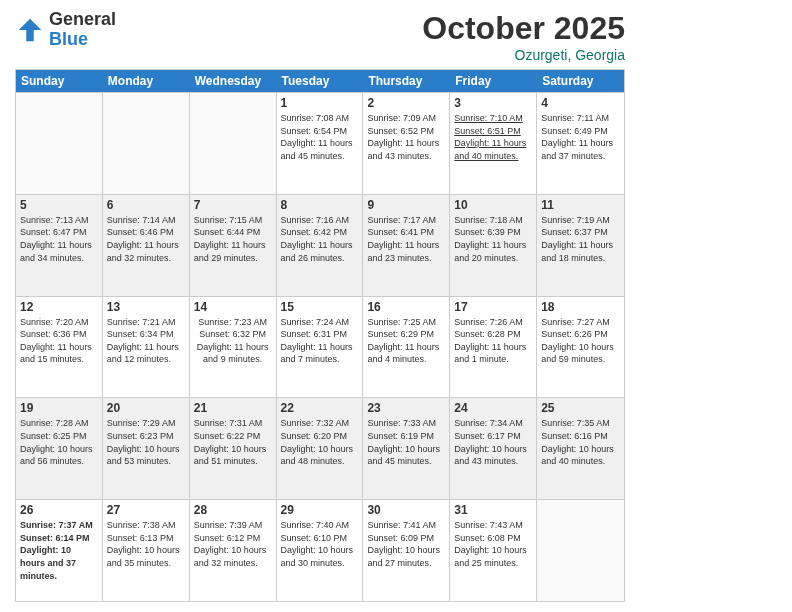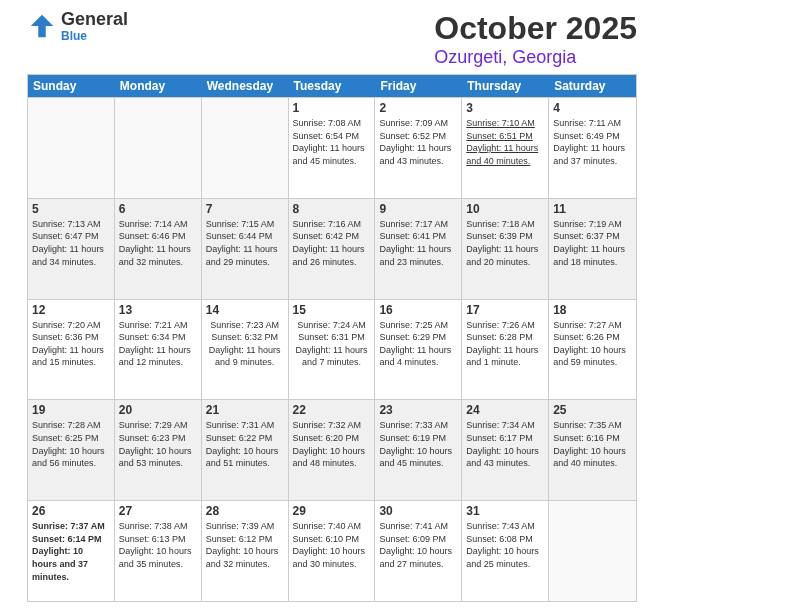--- a/index.html
+++ b/index.html
@@ -9,21 +9,20 @@
       width: 792px;
       height: 612px;
       overflow: hidden;
     }
     .page {
       width: 640px;
       height: 612px;
       padding: 10px 15px;
       display: flex;
       flex-direction: column;
-      margin-left: 12px;
     }
     .header {
       display: flex;
       justify-content: space-between;
       align-items: flex-start;
       margin-bottom: 6px;
     }
     .logo {
       display: flex;
       align-items: center;
@@ -33,38 +32,39 @@
       display: flex;
       flex-direction: column;
       line-height: 1.1;
     }
     .logo-general {
       font-size: 18px;
       font-weight: bold;
       color: #333;
     }
     .logo-blue {
-      font-size: 12px;
+      font-size: 18px;
       font-weight: bold;
       color: #2a7dc9;
     }
     .logo-icon {
       width: 30px;
       height: 30px;
     }
     .title-block {
+      text-align: right;
     }
     .month-title {
       font-size: 32px;
       font-weight: bold;
       color: #333;
     }
     .location {
-      font-size: 18px;
-      color: #6d28d9;
+      font-size: 14px;
+      color: #0f766e;
     }
     .calendar {
       flex: 1;
       display: flex;
       flex-direction: column;
       border: 1px solid #ccc;
     }
     .cal-header {
       display: grid;
       grid-template-columns: repeat(7, 1fr);
@@ -137,22 +137,22 @@
       <div class="location">Ozurgeti, Georgia</div>
     </div>
   </div>
 
   <div class="calendar">
     <div class="cal-header" id="cal-header">
         <div class="cal-header-cell">Sunday</div>
         <div class="cal-header-cell">Monday</div>
         <div class="cal-header-cell">Wednesday</div>
         <div class="cal-header-cell">Tuesday</div>
+        <div class="cal-header-cell">Thursday</div>
         <div class="cal-header-cell">Friday</div>
-        <div class="cal-header-cell">Thursday</div>
         <div class="cal-header-cell">Saturday</div>
       </div>
     <div class="cal-body" id="cal-body">
         <div class="cal-row">
           <div class="cal-cell empty"></div>
           <div class="cal-cell empty"></div>
           <div class="cal-cell empty"></div>
           <div class="cal-cell">
             <div class="day-num">1</div>
             <div class="day-info" style="white-space: pre-line;">Sunrise: 7:08 AM
@@ -236,21 +236,21 @@
 Daylight: 11 hours and 12 minutes.</div>
           </div>
           <div class="cal-cell">
             <div class="day-num">14</div>
             <div class="day-info" style="white-space: pre-line; text-align: center;">Sunrise: 7:23 AM
 Sunset: 6:32 PM
 Daylight: 11 hours and 9 minutes.</div>
           </div>
           <div class="cal-cell">
             <div class="day-num">15</div>
-            <div class="day-info" style="white-space: pre-line; text-align: center;">Sunrise: 7:24 AM
+            <div class="day-info" style="white-space: pre-line;">Sunrise: 7:24 AM
 Sunset: 6:31 PM
 Daylight: 11 hours and 7 minutes.</div>
           </div>
           <div class="cal-cell">
             <div class="day-num">16</div>
             <div class="day-info" style="white-space: pre-line;">Sunrise: 7:25 AM
 Sunset: 6:29 PM
 Daylight: 11 hours and 4 minutes.</div>
           </div>
           <div class="cal-cell">

